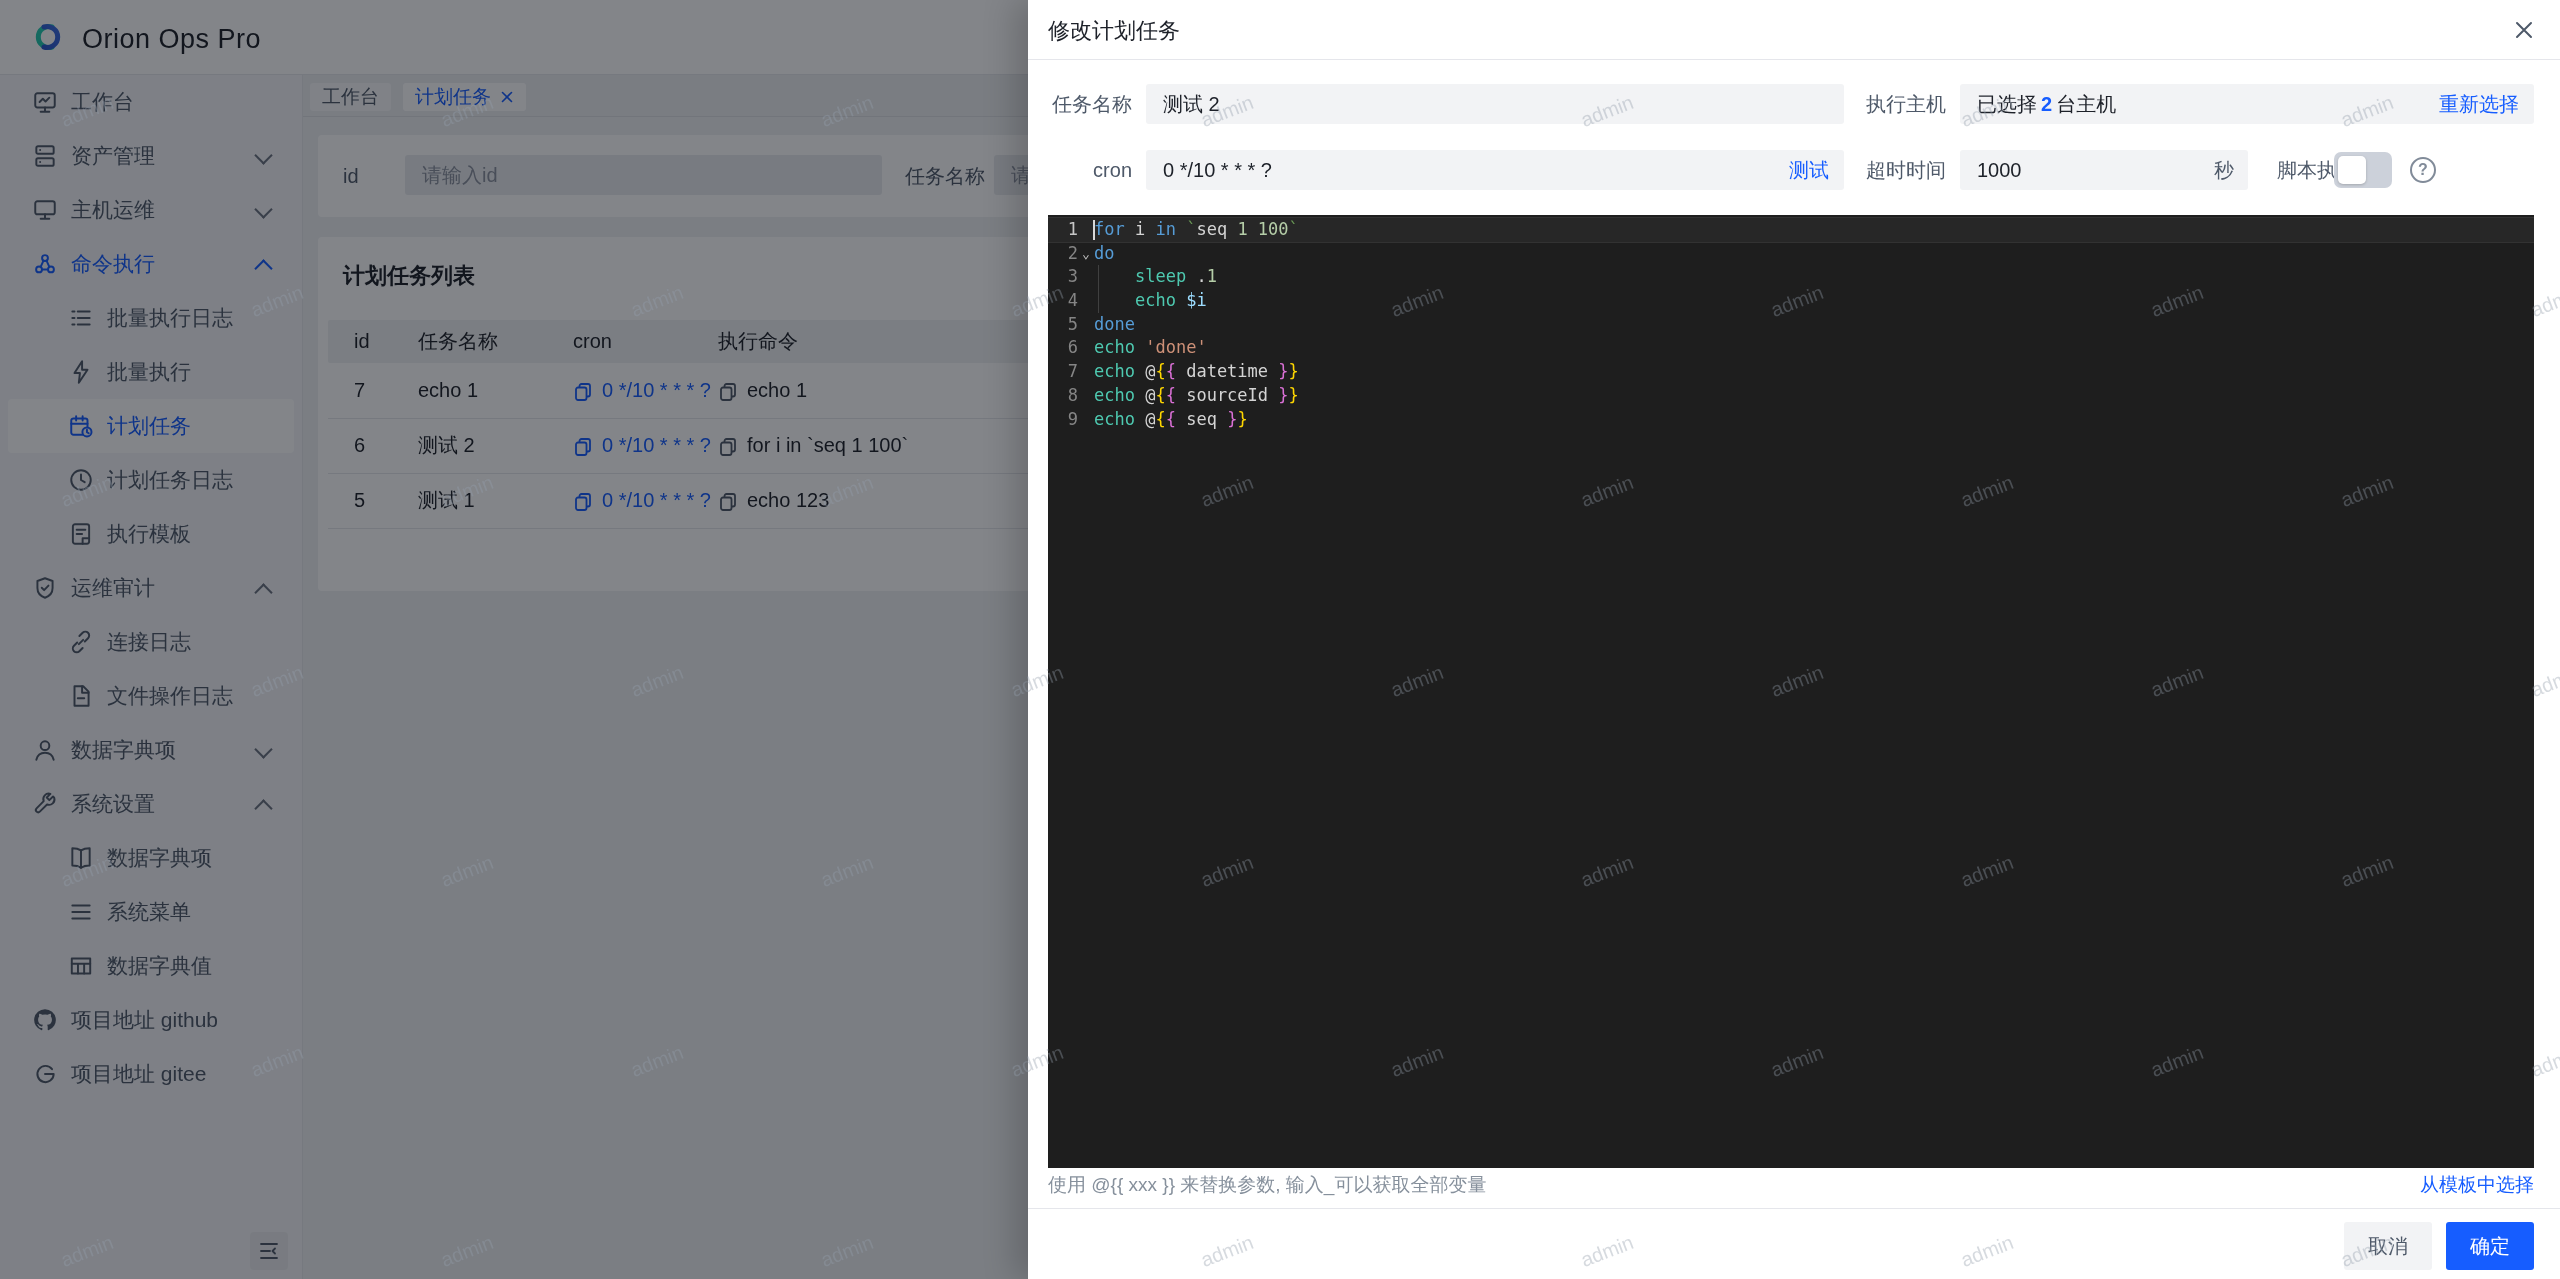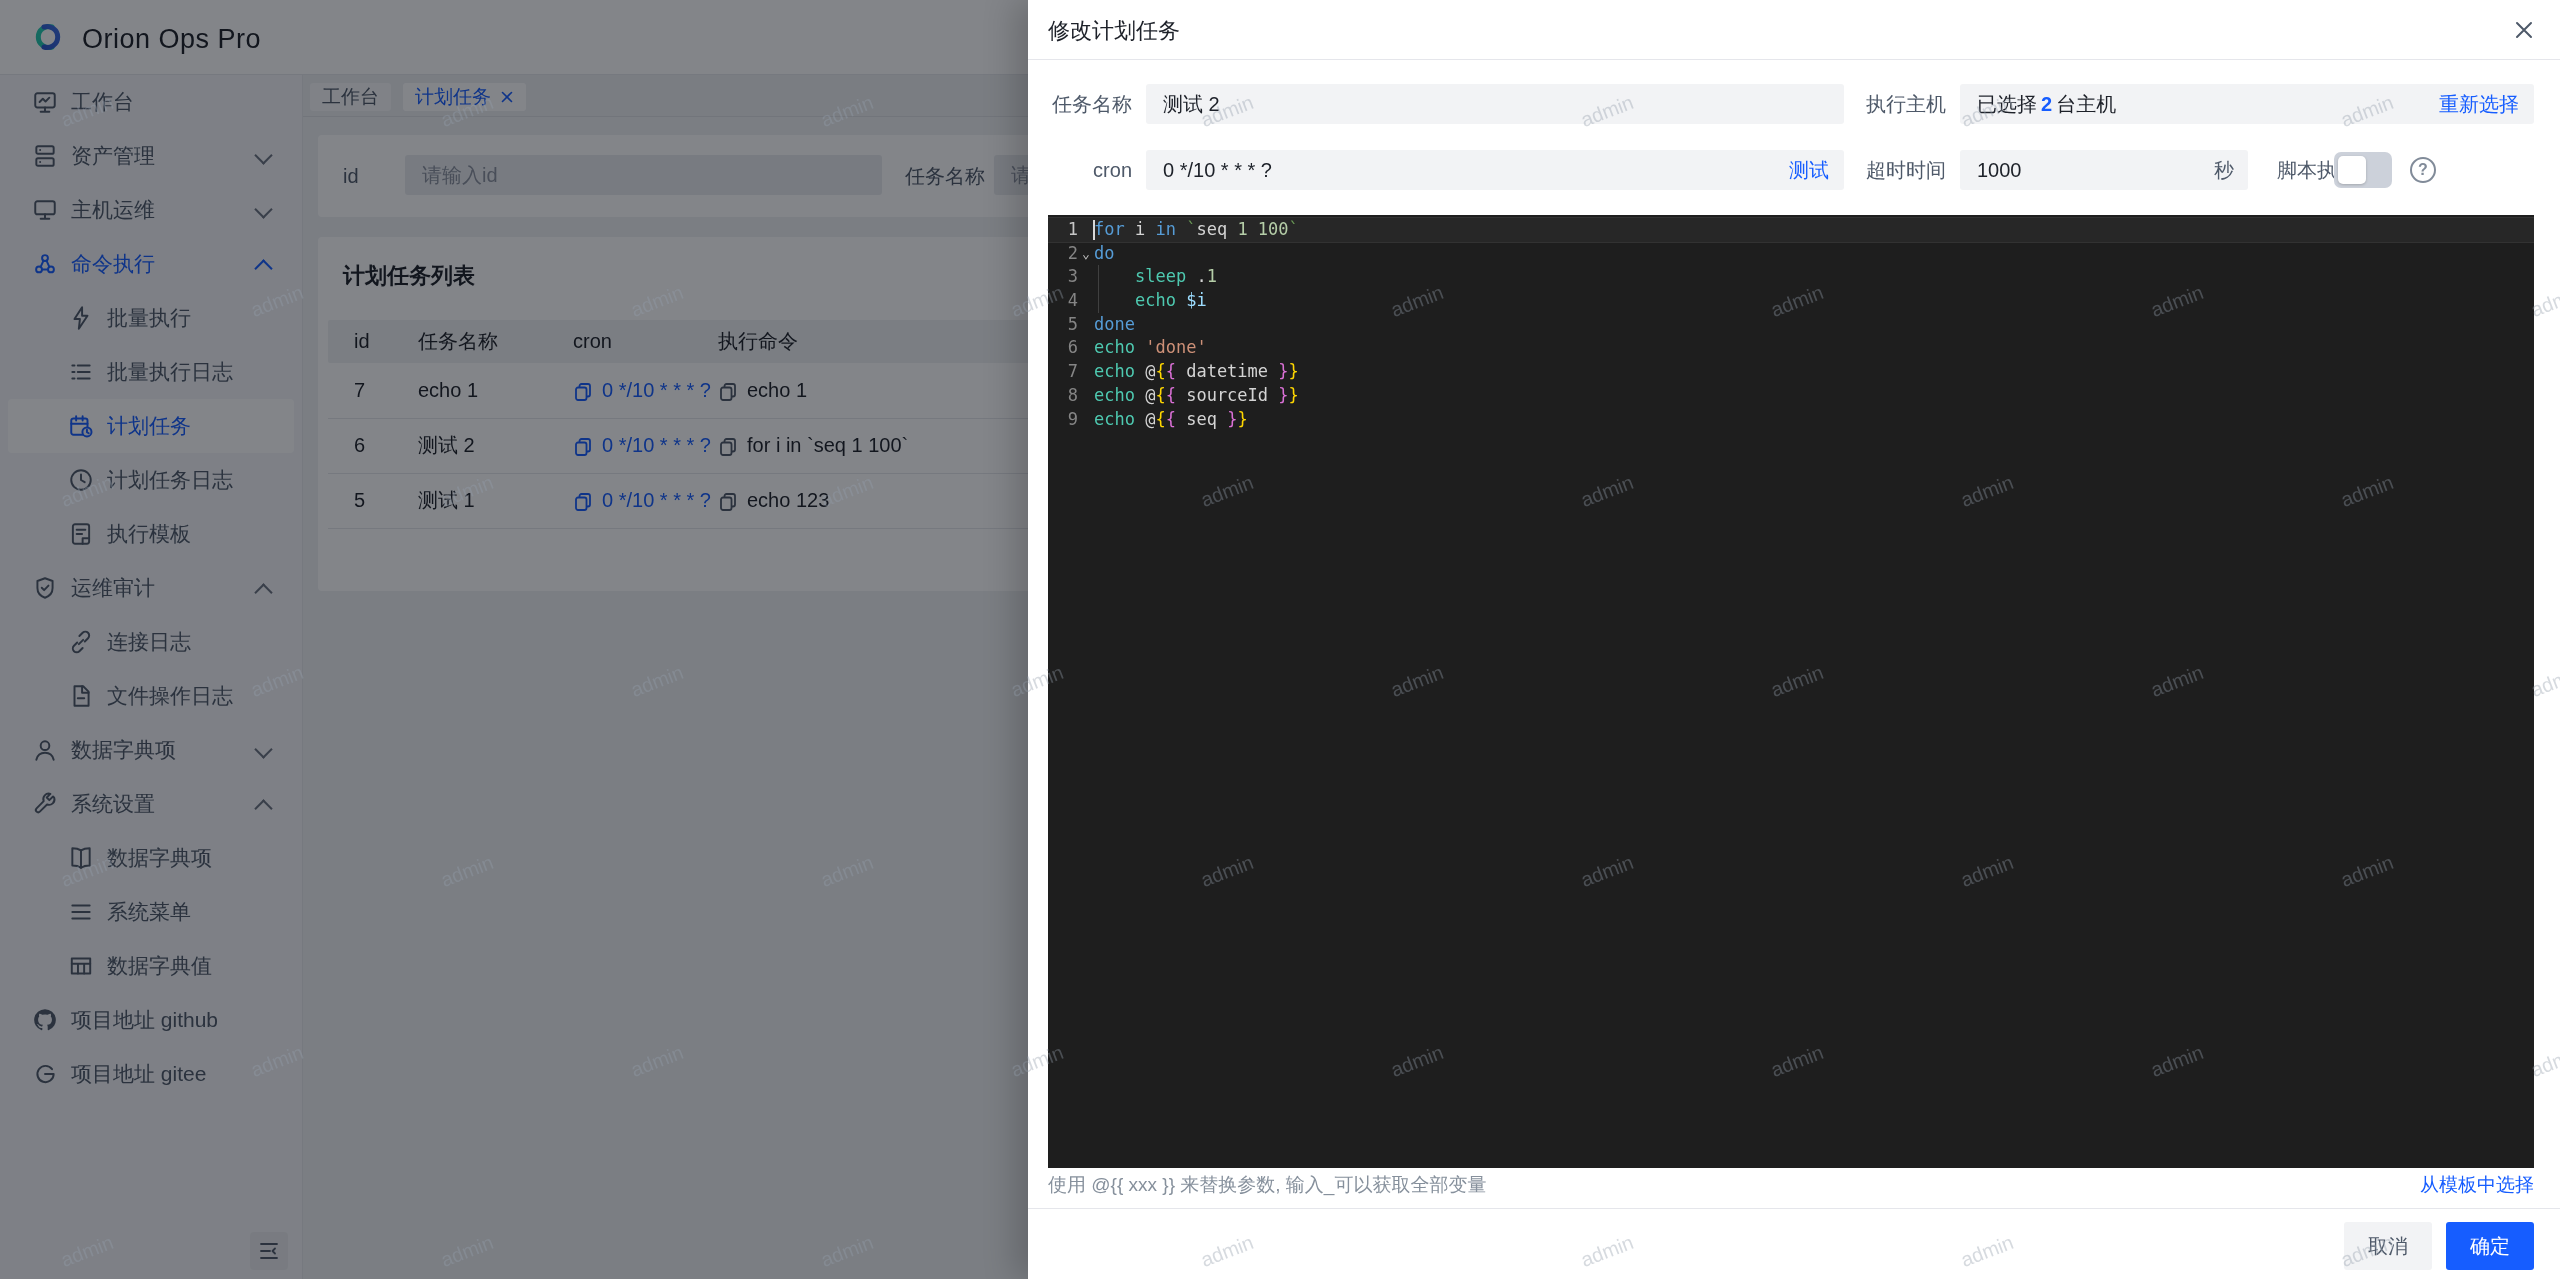--- a/index.html
+++ b/index.html
@@ -154,32 +154,32 @@
             <circle cx="17.5" cy="17" r="2.7"></circle>
             <path d="M10.6 8.8 8 14.6M13.4 8.8 16 14.6M9.2 17h5.6"></path>
           </svg>
         </span>
         <span class="slabel">命令执行</span>
         <span class="chev up"></span>
       </div>
       <div class="side-item lvl2">
         <span class="sicon">
           <svg viewBox="0 0 24 24" fill="none" stroke="currentColor" stroke-width="1.8" stroke-linecap="round" stroke-linejoin="round">
+            <path d="M4 6h2M9 6h11M4 12h2M9 12h11M4 18h2M9 18h11"></path>
+          </svg>
+        </span>
+        <span class="slabel">批量执行日志</span>
+      </div>
+      <div class="side-item lvl2">
+        <span class="sicon">
+          <svg viewBox="0 0 24 24" fill="none" stroke="currentColor" stroke-width="1.8" stroke-linecap="round" stroke-linejoin="round">
             <path d="M13 2 6 13h5l-1 9 8-12h-5z"></path>
           </svg>
         </span>
         <span class="slabel">批量执行</span>
-      </div>
-      <div class="side-item lvl2">
-        <span class="sicon">
-          <svg viewBox="0 0 24 24" fill="none" stroke="currentColor" stroke-width="1.8" stroke-linecap="round" stroke-linejoin="round">
-            <path d="M4 6h2M9 6h11M4 12h2M9 12h11M4 18h2M9 18h11"></path>
-          </svg>
-        </span>
-        <span class="slabel">批量执行日志</span>
       </div>
       <div class="side-item lvl2 selected">
         <span class="sicon">
           <svg viewBox="0 0 24 24" fill="none" stroke="currentColor" stroke-width="1.8" stroke-linecap="round" stroke-linejoin="round">
             <rect x="3" y="5" width="15" height="15" rx="2"></rect>
             <path d="M7.5 3v4M13.5 3v4M3 10h15"></path>
             <circle cx="17.5" cy="17.5" r="4.2" fill="#f4f5f8"></circle>
             <path d="M17.5 15.5v2.2l1.6 1"></path>
           </svg>
         </span>

